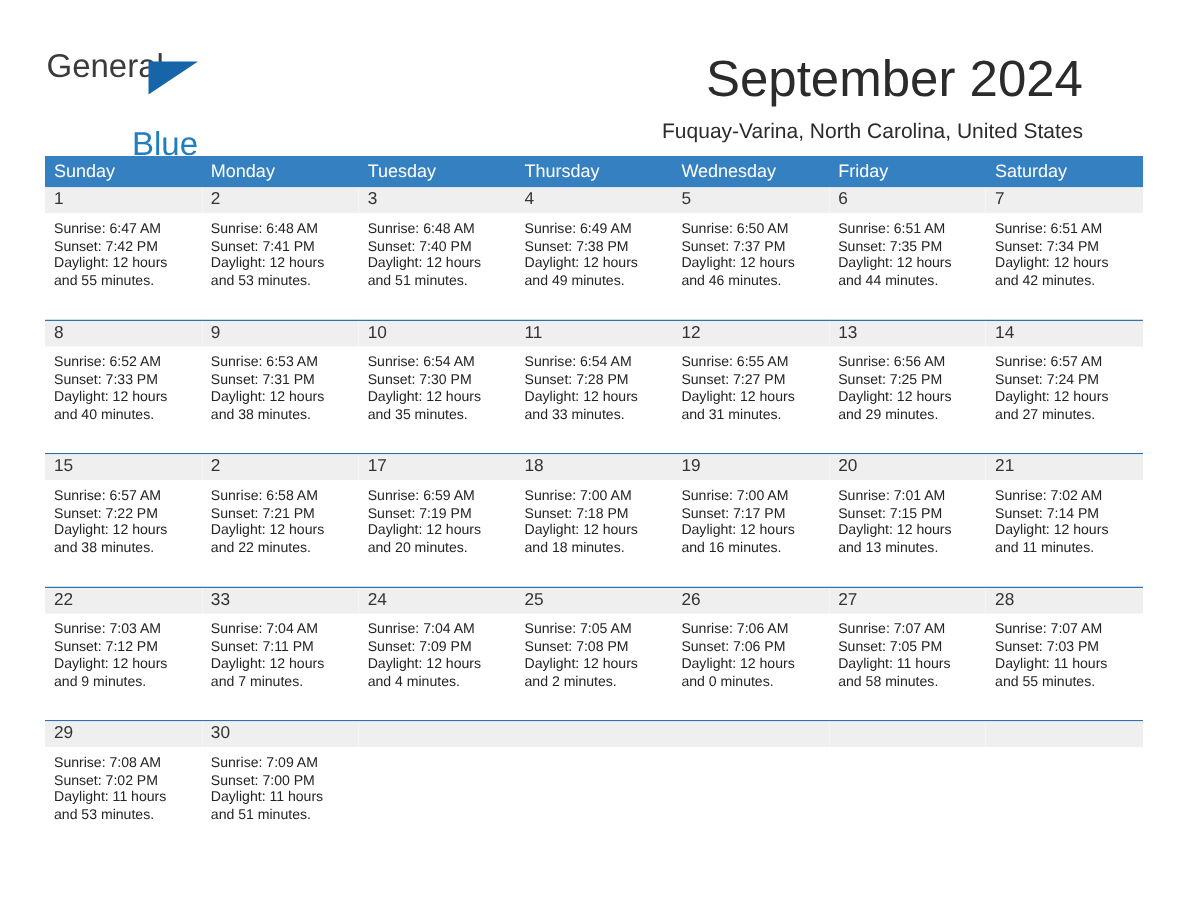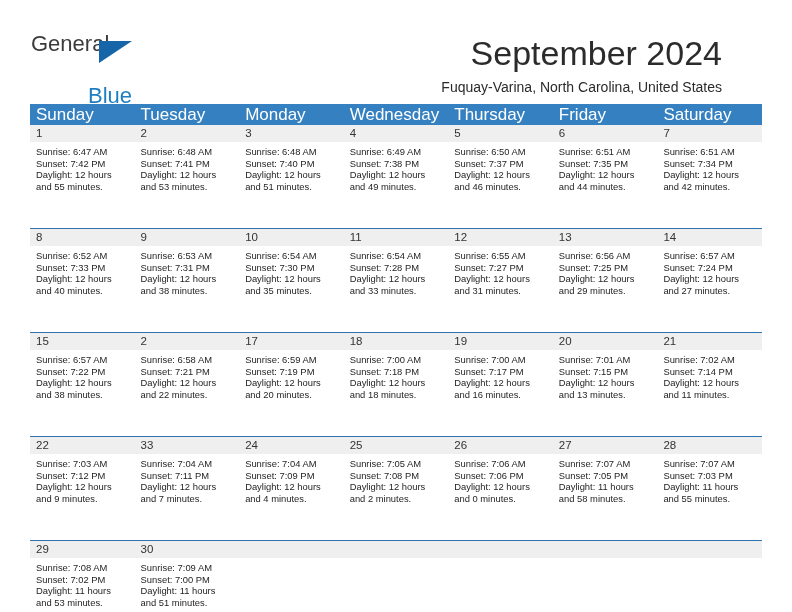--- a/index.html
+++ b/index.html
@@ -100,21 +100,21 @@
     display: flex;
     width: 732px;
     height: 21px;
     background: #3580c0;
   }
   .weekday-cell {
     width: 104.57px;
     height: 21px;
     line-height: 21px;
     color: #ffffff;
-    font-size: 17px;
+    font-size: 12px;
     padding-left: 6px;
     box-sizing: border-box;
     font-family: "Liberation Sans", sans-serif;
   }
 
   .week-row {
     display: flex;
     width: 732px;
     border-top: 1.6px solid #2f72ad;
     box-sizing: content-box;
@@ -133,21 +133,21 @@
     line-height: 17px;
     padding-left: 6px;
     box-sizing: border-box;
     color: #333333;
     font-family: "Liberation Sans", sans-serif;
   }
   .day-cell.empty .day-num-band {
     background: #efefef;
   }
   .day-body {
-    height: 86px;
+    height: 71px;
     padding: 4px 5px 0 6px;
     box-sizing: border-box;
     font-size: 9.4px;
     line-height: 11.6px;
     color: #242424;
     font-family: "Liberation Sans", sans-serif;
   }
   .day-body div { white-space: nowrap; }
   .day-cell.empty .day-body { background: #ffffff; }
 </style>
@@ -165,24 +165,24 @@
     </div>
 
     <div class="title">September 2024</div>
     <div class="subtitle">Fuquay-Varina, North Carolina, United States</div>
   </div>
 
   <div class="calendar">
 
     <div class="weekday-row">
       <div class="weekday-cell">Sunday</div>
+      <div class="weekday-cell">Monday</div>
       <div class="weekday-cell">Tuesday</div>
-      <div class="weekday-cell">Monday</div>
+      <div class="weekday-cell">Thursday</div>
       <div class="weekday-cell">Wednesday</div>
-      <div class="weekday-cell">Thursday</div>
       <div class="weekday-cell">Friday</div>
       <div class="weekday-cell">Saturday</div>
     </div>
 
     <div id="weeks-container">
         <div class="week-row first">
           <div class="day-cell">
             <div class="day-num-band">1</div>
             <div class="day-body">
               <div>Sunrise: 6:47 AM</div>

